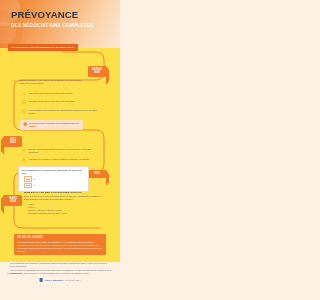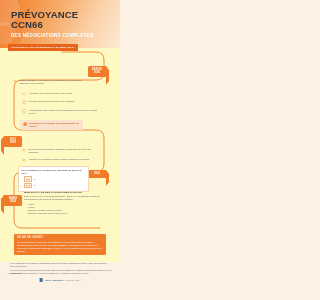--- a/index.html
+++ b/index.html
@@ -1,21 +1,21 @@
 <!DOCTYPE html>
 <html><head>
 <meta charset="utf-8">
 <style>
   html,body{margin:0;padding:0;}
   body{
     width:120px;height:300px;overflow:hidden;
     font-family:"Liberation Sans",sans-serif;
     background:#fdf1e4;
   }
-  .page{position:relative;width:120px;height:284px;background:#fef9c3;}
+  .page{position:relative;width:120px;height:284px;background:#fde047;}
 
   
   .header{
     position:relative;height:48px;width:120px;
     background:linear-gradient(115deg,#f07c2a 0%,#f49244 22%,#f7b173 48%,#fbd3ab 74%,#fde9d4 100%);
     overflow:hidden;
   }
   .hdr-blob{position:absolute;border-radius:50%;background:rgba(255,255,255,.16);}
   .b1{width:34px;height:34px;left:-14px;top:-8px;}
   .b2{width:22px;height:22px;left:-6px;top:22px;background:rgba(255,255,255,.12);}
@@ -118,21 +118,20 @@
 <body>
 
 <div class="page">
 
   <div class="header">
     <div class="hdr-blob b3"></div>
     <div class="hdr-blob b1"></div>
     <div class="hdr-blob b2"></div>
     <div class="hdr-text">
       <div class="h-title">PRÉVOYANCE</div>
-      <div class="h-title">CCN66</div>
       <div class="h-sub">DES NÉGOCIATIONS COMPLEXES</div>
     </div>
   </div>
 
   <div class="banner-wrap">
     <div class="banner">HISTORIQUE DES ÉVÉNEMENTS MARQUANTS :</div>
   </div>
 
   <div class="body">
 

